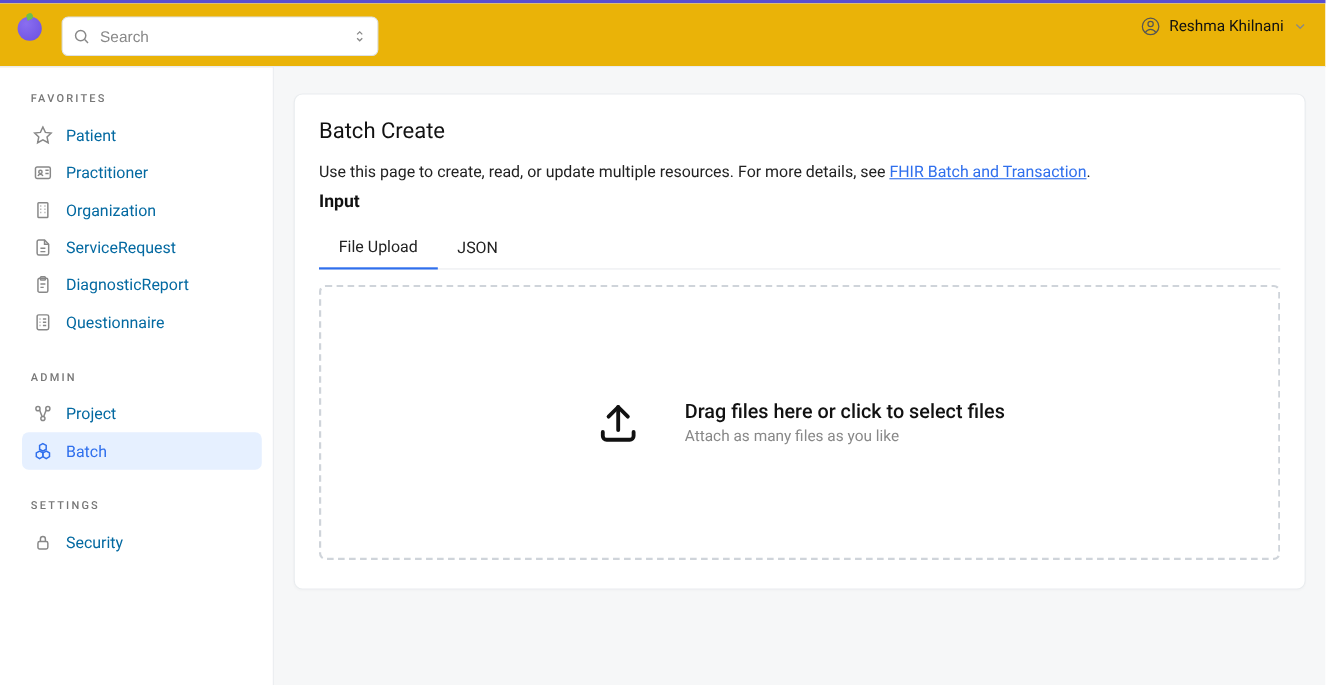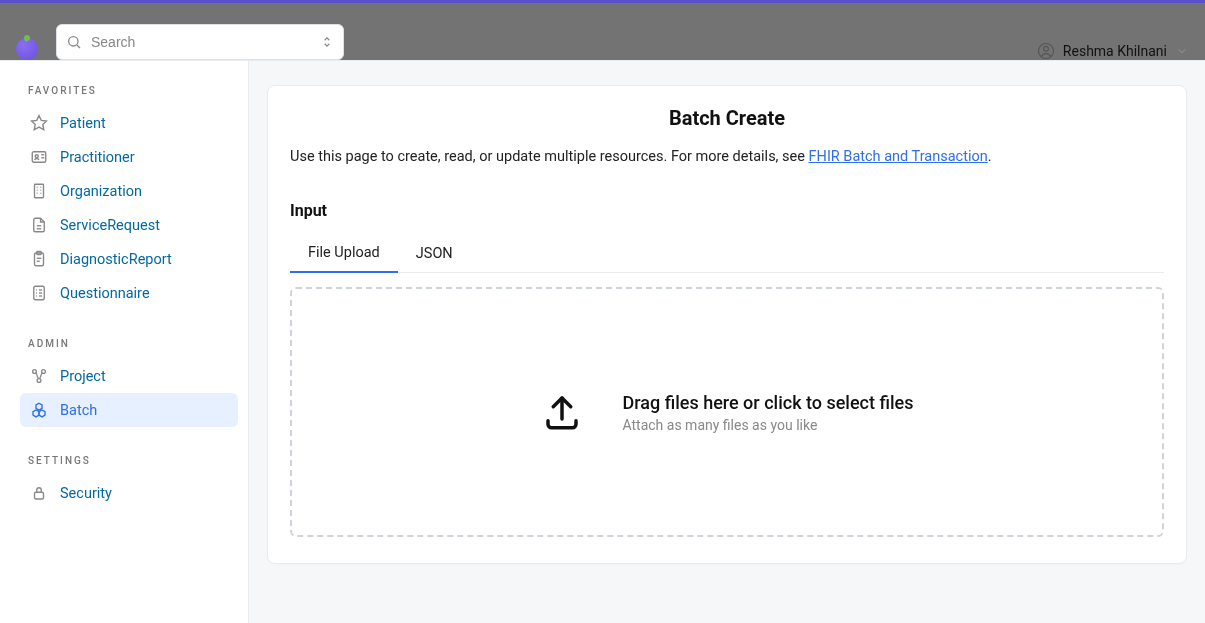--- a/index.html
+++ b/index.html
@@ -10,24 +10,24 @@
       background: #fff;
       color: #111;
       overflow: hidden;
       border-top: 3px solid #5a4fcf;
     }
 
     
     .header {
       height: 58px;
       display: flex;
-      align-items: flex-end;
-      padding: 0 16px;
+      align-items: flex-start;
+      padding: 12px 16px;
       border-bottom: 1px solid #e9ecef;
-      background: #737373;
+      background: #eab308;
     }
     .logo {
       width: 22px; height: 22px;
       border-radius: 50%;
       background: radial-gradient(circle at 35% 30%, #8a6ef0, #6b4fe0);
       position: relative;
       margin-right: 18px;
     }
     .logo::before {
       content: '';
@@ -116,28 +116,27 @@
     
     .card {
       background: #fff;
       border: 1px solid #e9ecef;
       border-radius: 8px;
       padding: 20px 22px 26px 22px;
       box-shadow: 0 1px 2px rgba(0,0,0,0.02);
     }
     .card h1 {
       font-size: 20px;
-      font-weight: 700;
+      font-weight: 400;
       margin-bottom: 18px;
-      text-align: center;
     }
     .desc {
       font-size: 14.5px;
       color: #222;
-      margin-bottom: 36px;
+      margin-bottom: 8px;
     }
     .desc a { color: #2f6fed; text-decoration: underline; }
     .card h2 {
       font-size: 16px;
       font-weight: 700;
       margin-bottom: 14px;
     }
 
     
     .tabs {

